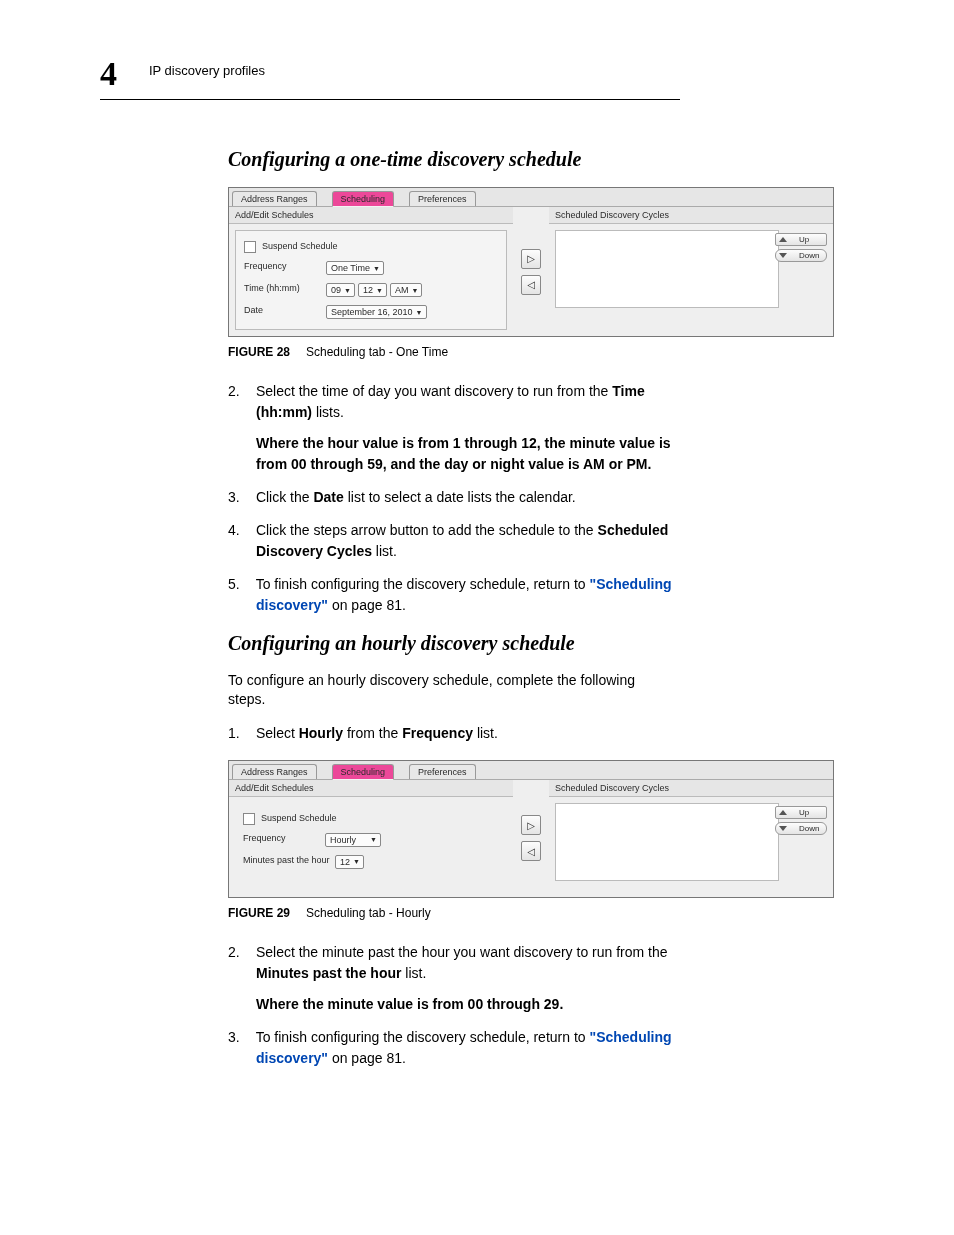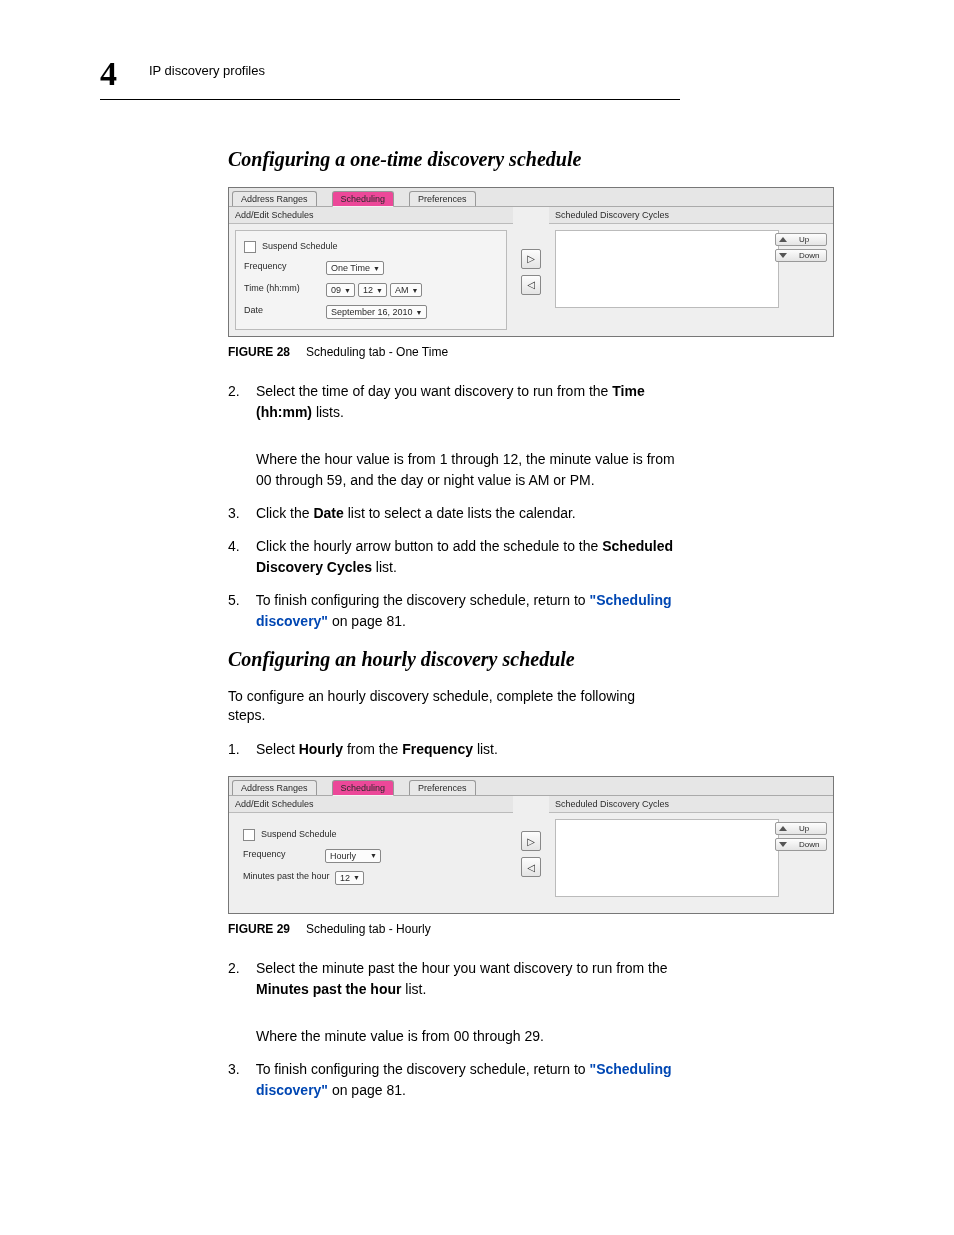--- a/index.html
+++ b/index.html
@@ -67,23 +67,24 @@
     display: inline-block;
     width: 24px;
     text-indent: 0;
   }
   ol.steps > li .body {
     text-indent: 0;
     display: inline;
   }
   ol.steps > li .subpara {
     display: block;
-    margin-top: 26px;
+    margin-top: 10px;
     text-indent: 0;
     padding-left: 0;
+    font-weight: bold;
   }
   .bold { font-weight: bold; }
   .link {
     color: #0047b3;
     font-weight: bold;
     text-decoration: none;
   }
   .figcap {
     font-size: 12px;
     margin: 8px 0 22px 0;
@@ -215,21 +216,21 @@
     border: 1px solid #999;
     border-radius: 2px;
     background: linear-gradient(#fdfdfd,#e4e4e4);
     font-size: 8px;
     padding: 1px 3px;
     display: flex;
     align-items: center;
     gap: 12px;
   }
   .updown-btn.up { top: 26px; }
-  .updown-btn.down { top: 42px; }
+  .updown-btn.down { top: 42px; border-radius: 6px; }
   .tri-up {
     width:0;height:0;border-left:4px solid transparent;border-right:4px solid transparent;border-bottom:5px solid #555;
   }
   .tri-down {
     width:0;height:0;border-left:4px solid transparent;border-right:4px solid transparent;border-top:5px solid #555;
   }
   .right-list {
     margin: 6px 54px 6px 6px;
     border: 1px solid #bbb;
     background: #fff;
@@ -325,21 +326,21 @@
         </span>
         <span class="subpara">Where the hour value is from 1 through 12, the minute value is from 00 through 59, and the day or night value is AM or PM.</span>
       </li>
       <li>
         <span class="num">3.</span><span class="body">
           <span>Click the </span><span class="bold">Date</span><span> list to select a date lists the calendar.</span>
         </span>
       </li>
       <li>
         <span class="num">4.</span><span class="body">
-          <span>Click the hourly arrow button to add the schedule to the </span><span class="bold">Scheduled Discovery Cycles</span><span> list.</span>
+          <span>Click the steps arrow button to add the schedule to the </span><span class="bold">Scheduled Discovery Cycles</span><span> list.</span>
         </span>
       </li>
       <li>
         <span class="num">5.</span><span class="body">
           <span>To finish configuring the discovery schedule, return to </span><a href="#" class="link">"Scheduling discovery"</a><span> on page 81.</span>
         </span>
       </li>
     </ol>
 
     <h2 class="italic-head" style="margin-top:16px;">Configuring an hourly discovery schedule</h2>

